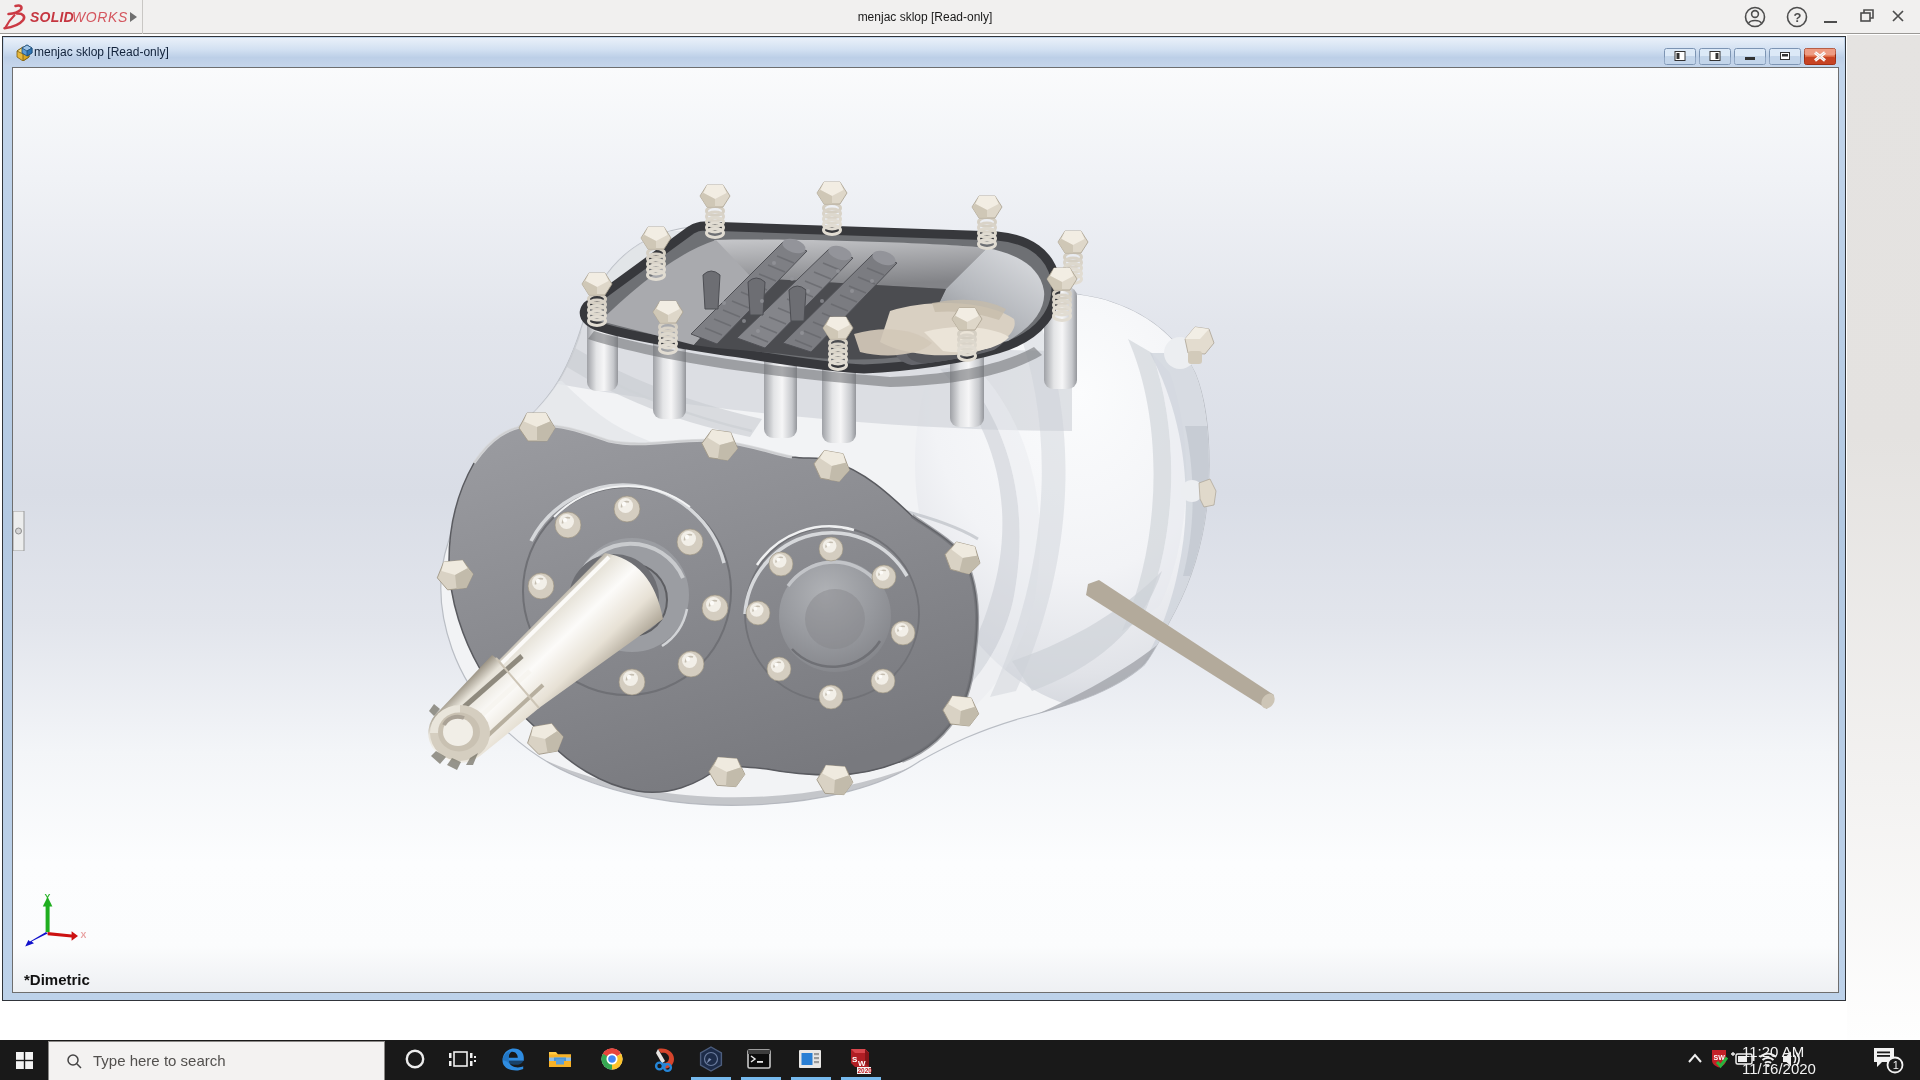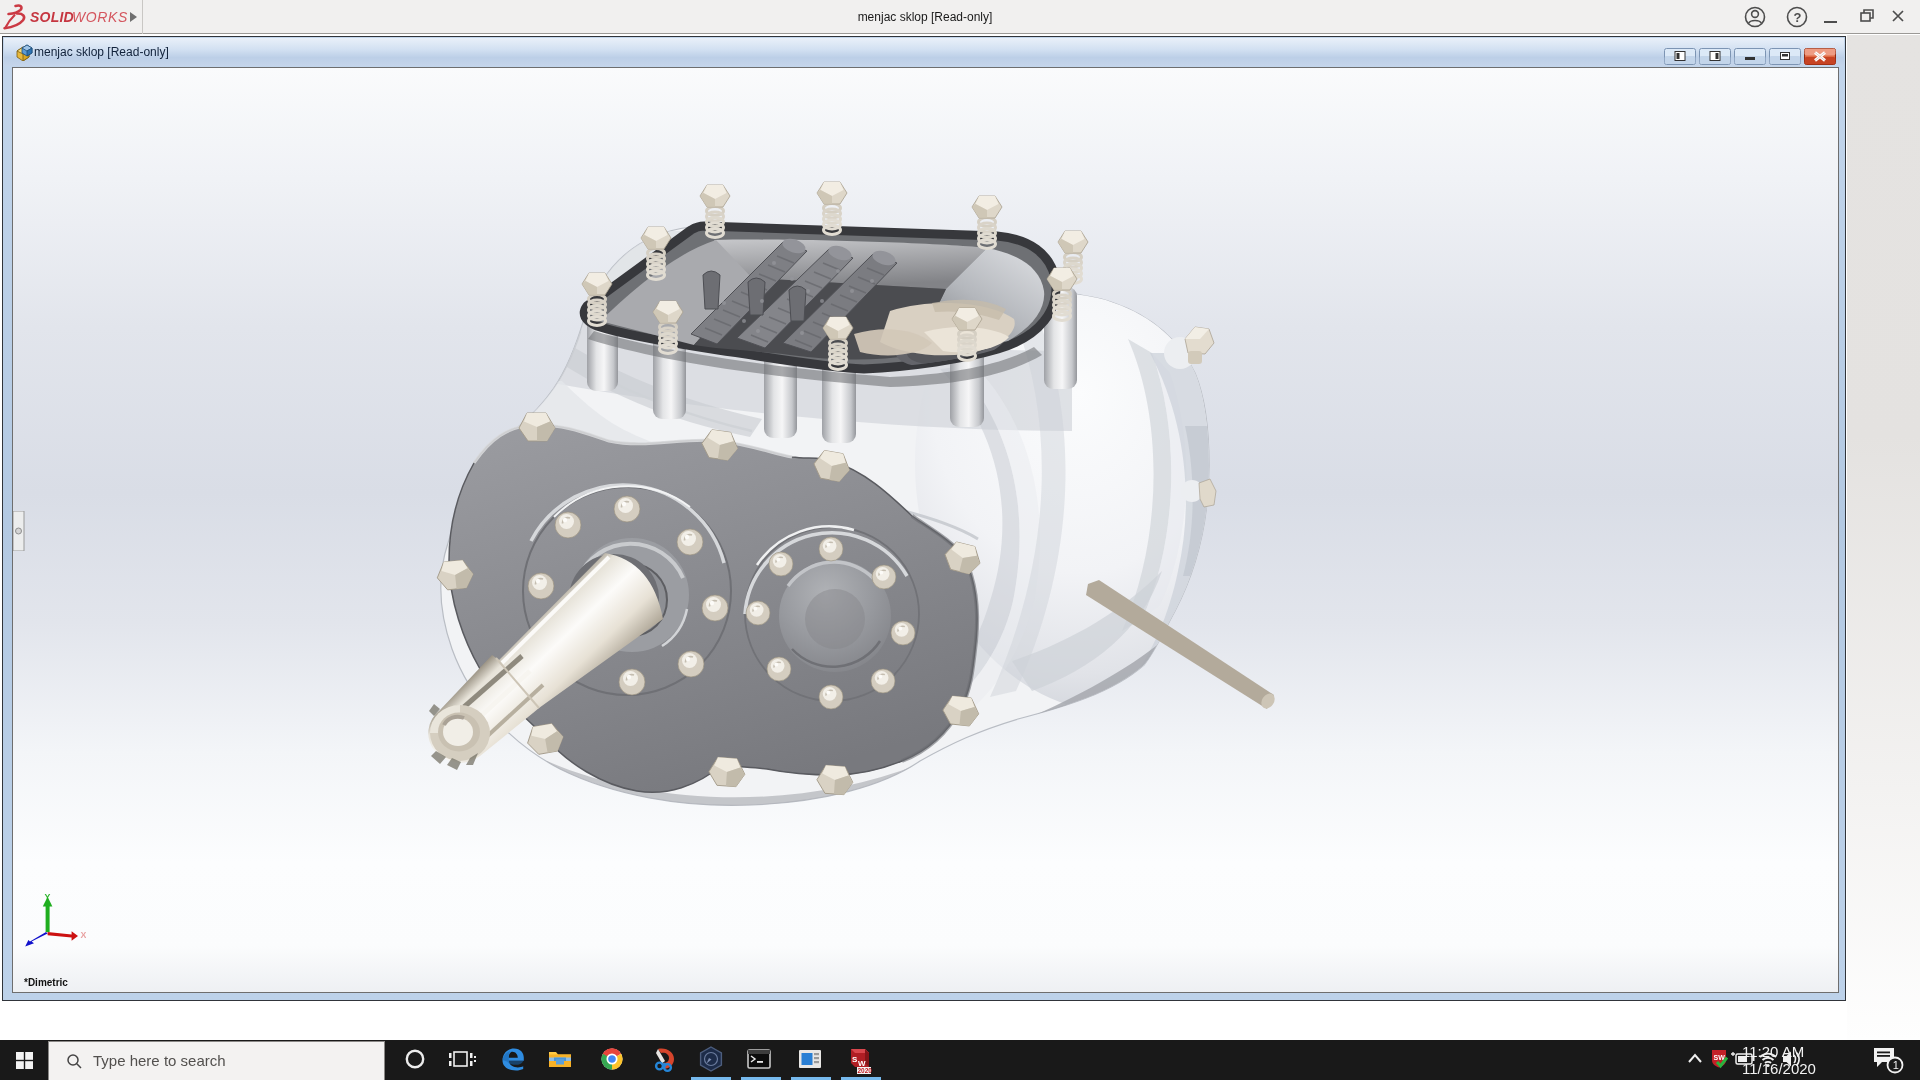--- a/index.html
+++ b/index.html
@@ -18,21 +18,21 @@
   #win { position:absolute; left:2px; top:36px; width:1844px; height:965px;
     background:linear-gradient(180deg,#c3d6ec 0%,#b3c9e2 50%,#bdd2ea 100%);
     border:1px solid #30343a; }
   #wtitle { position:absolute; left:1px; right:1px; top:1px; height:28px;
     background:linear-gradient(180deg,#e9f0f9 0%,#d3e1f2 40%,#bccfe7 70%,#c5d5ea 100%); }
   #wtitle .txt { position:absolute; left:30px; top:0; height:28px; line-height:28px;
     font-size:12px; color:#10213a; }
   #content { position:absolute; left:9px; top:30px; width:1827px; height:926px;
     border:1px solid #6e6e6e;
     background:linear-gradient(180deg,#fafbfc 0%,#f0f2f6 12%,#e2e5ec 28%,#d9dde6 46%,#e2e5ec 60%,#f3f5f8 74%,#fcfdfe 86%,#fbfcfd 95%,#eef0f3 100%); }
-  #dimetric { position:absolute; left:11px; bottom:4px; font-size:10px; font-weight:bold; color:#111; }
+  #dimetric { position:absolute; left:11px; bottom:4px; font-size:15px; font-weight:bold; color:#111; }
 
   
   #taskbar { position:absolute; left:0; top:1040px; width:1920px; height:40px; background:#191919;padding-left:40px; }
   #search { position:absolute; left:48px; top:1px; width:337px; height:39px;
     background:#f3f2f1; border:1px solid #8a8886; border-bottom:none; }
   #search .t { position:absolute; left:44px; top:0; height:38px; line-height:38px;
     font-size:15px; color:#52504e; }
   .clock { position:absolute; right:56px; top:3px; width:120px; text-align:left;
     color:#f2f2f2; font-size:15px; line-height:17px; }
 </style>

